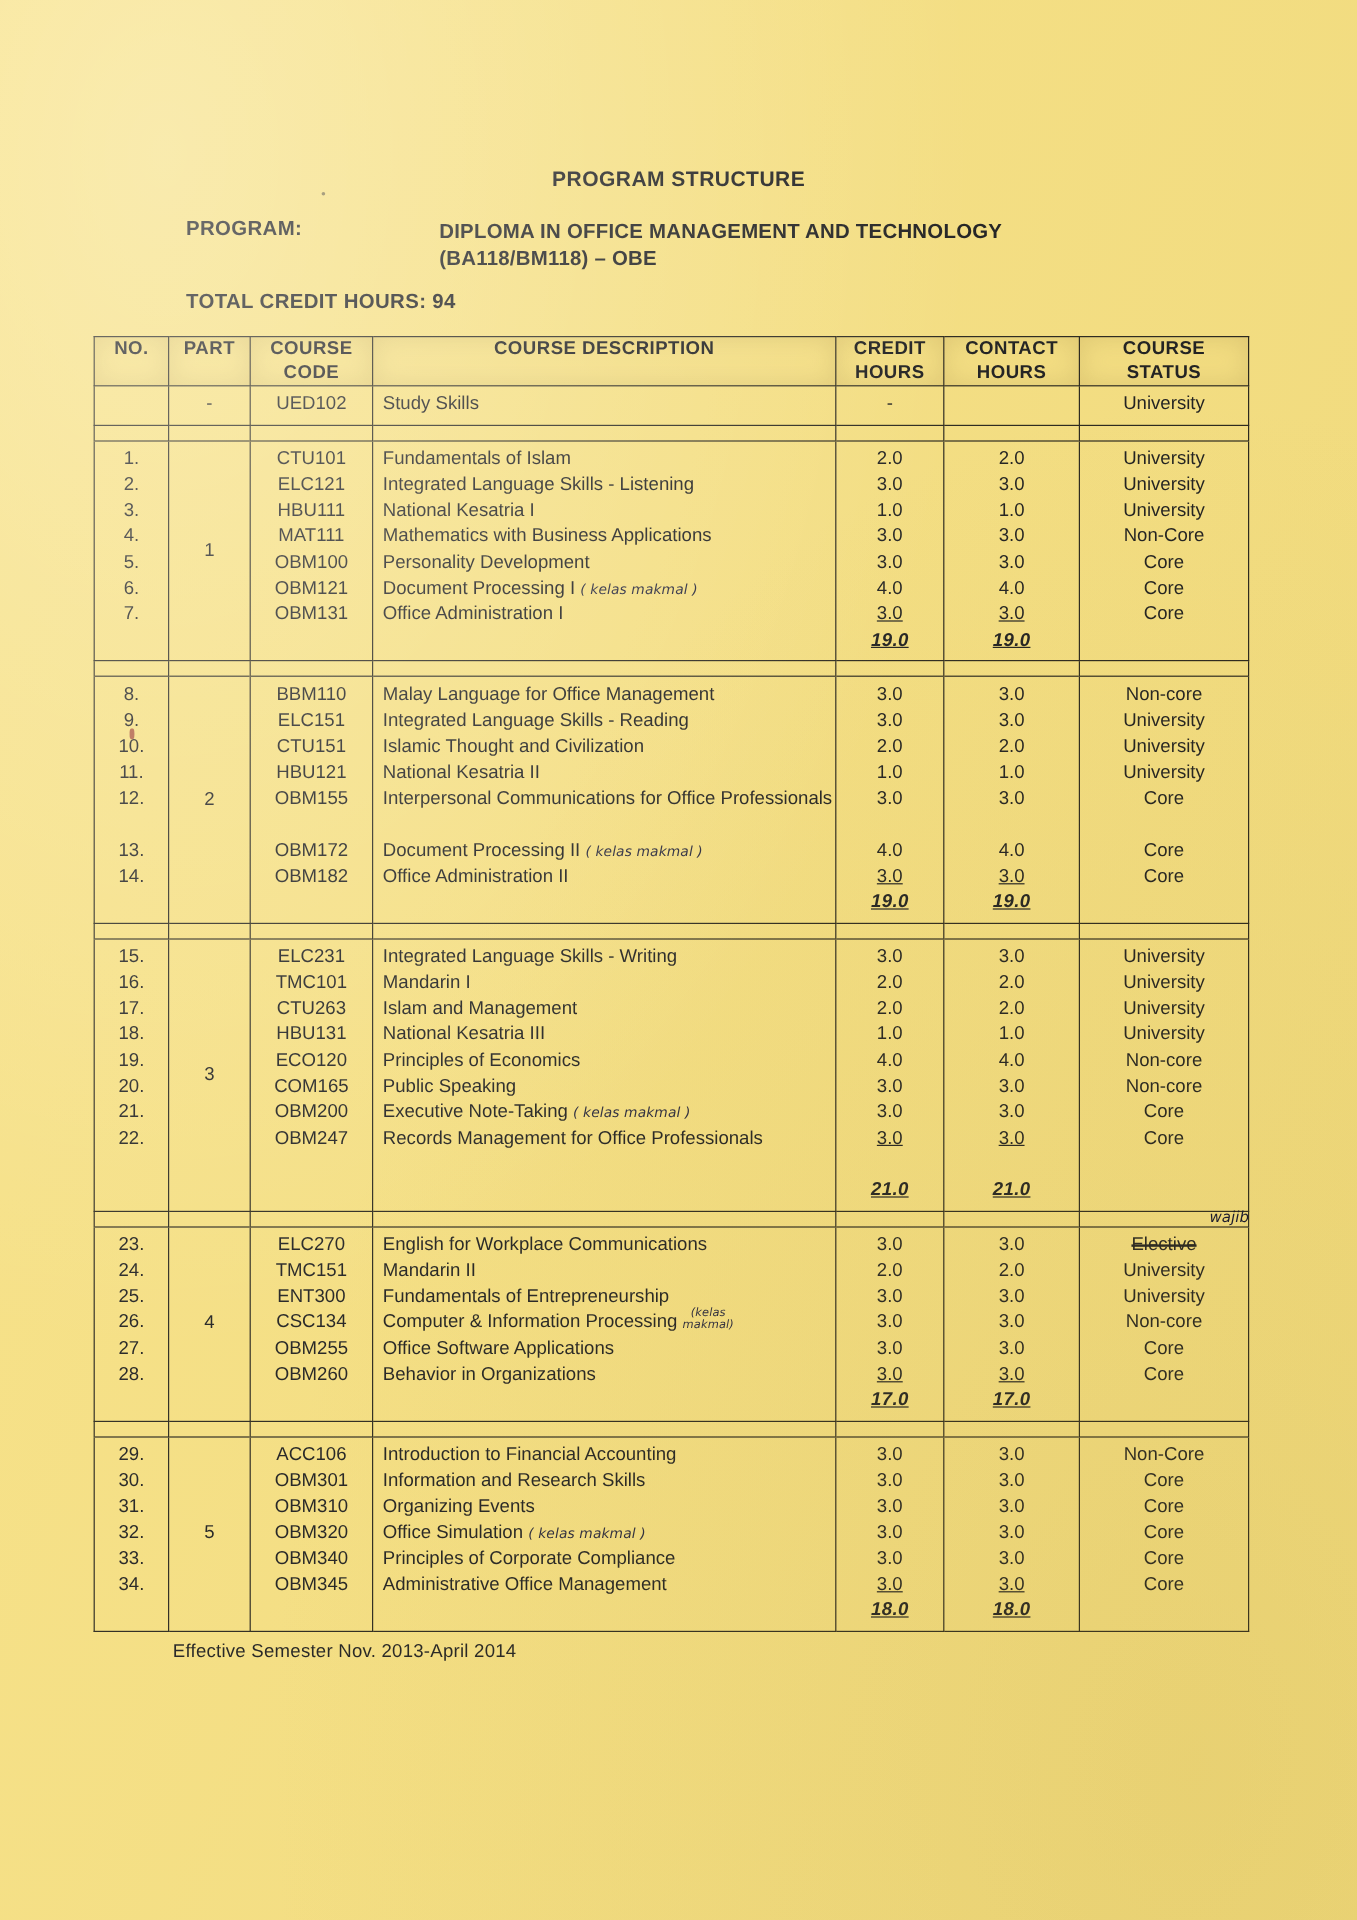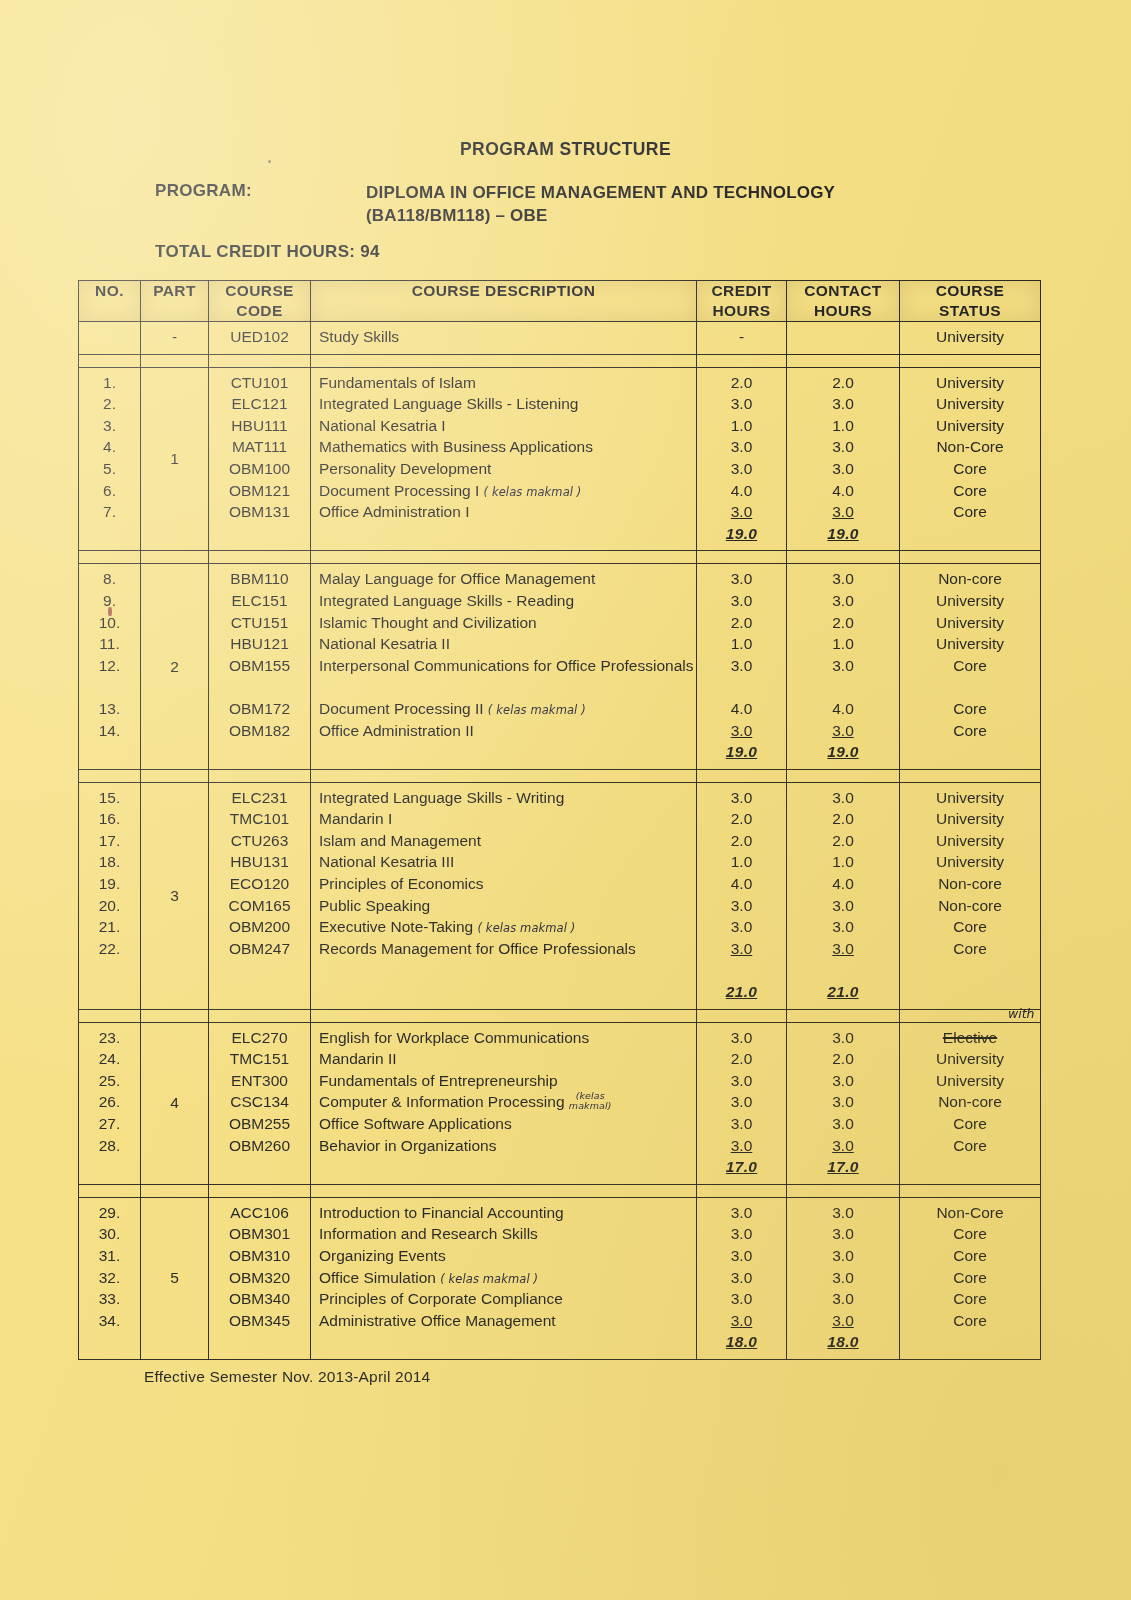--- a/index.html
+++ b/index.html
@@ -700,14 +700,14 @@
               </div>
             </td>
           </tr>
         </tbody>
     </table>
   </div>
 
   <div class="red-dot"></div>
   <div class="footer-note">Effective Semester Nov. 2013-April 2014</div>
   <div class="page-noise"></div>
-<div class="wajib-note">with</div>
+<div class="wajib-note">wajib</div>
   </div>
 
 </body></html>

